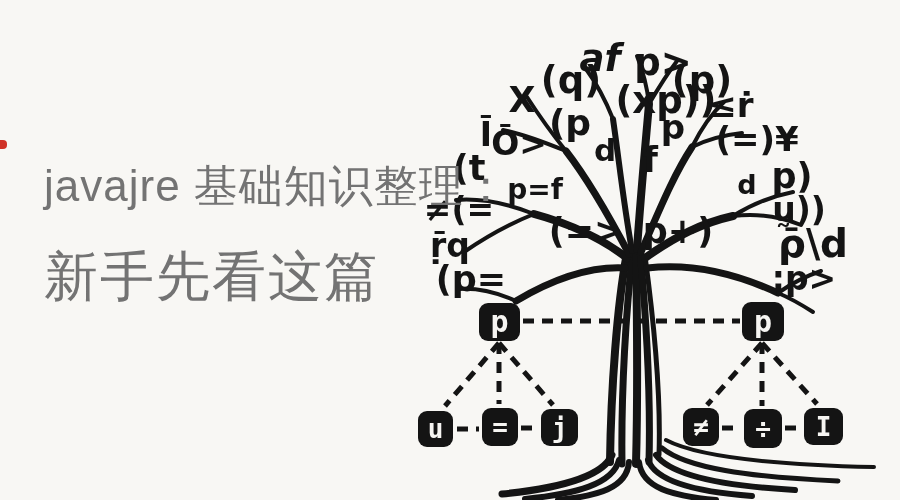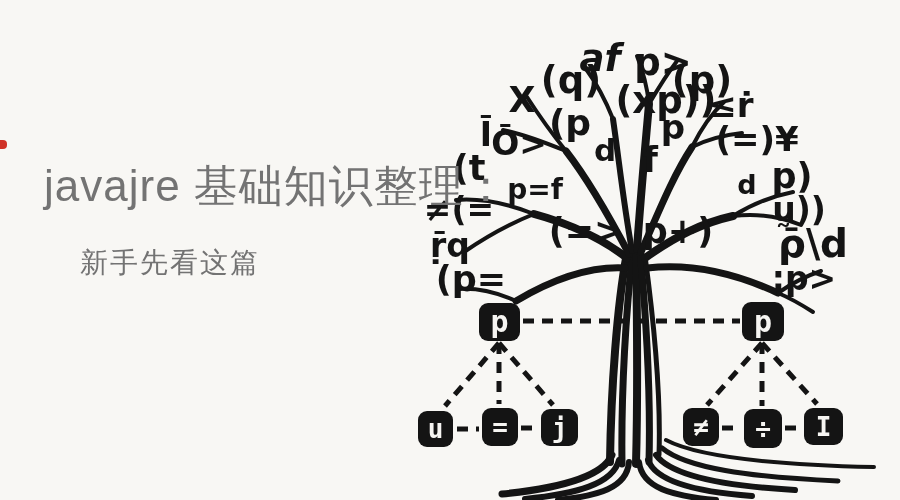--- a/index.html
+++ b/index.html
@@ -28,21 +28,21 @@
     border-radius:9px;display:flex;align-items:center;justify-content:center;
     font-weight:700;line-height:1;
     font-family:"DejaVu Sans Mono","DejaVu Sans",monospace;
   }
   .title-line{
     position:absolute;left:44px;color:#737373;font-weight:400;
     font-family:"Liberation Sans","DejaVu Sans",sans-serif;
     white-space:nowrap;letter-spacing:1px;line-height:1;
   }
   #title-line-1{top:164px;font-size:44px;}
-  #title-line-2{top:249px;font-size:28px;letter-spacing:2px;margin-left:36px;}
+  #title-line-2{top:249px;font-size:54px;letter-spacing:2px;}
   .red-speck{
     position:absolute;left:0;top:140px;width:7px;height:9px;
     background:var(--red);border-radius:0 4px 4px 0;
   }
 </style>
 </head>
 <body>
 
 <div class="canvas">
 

